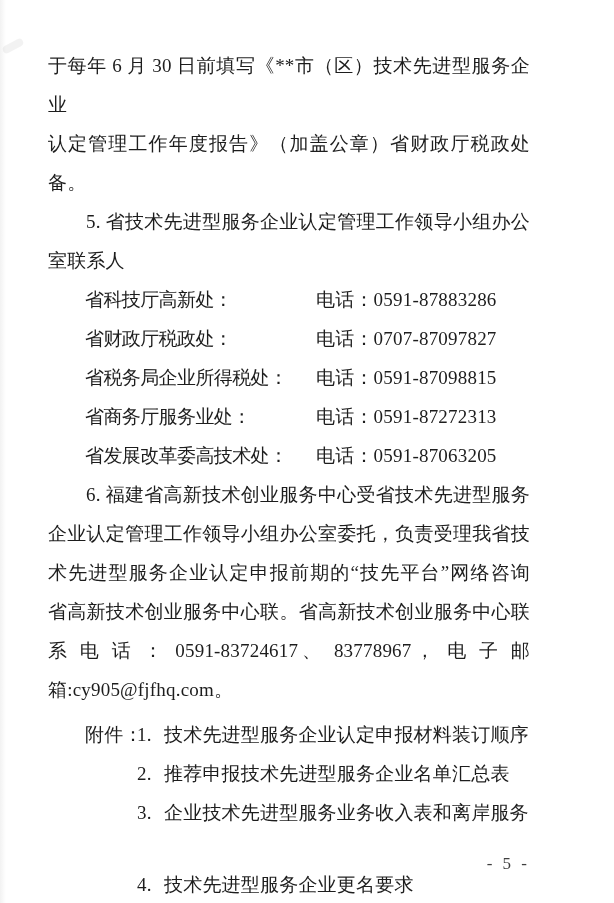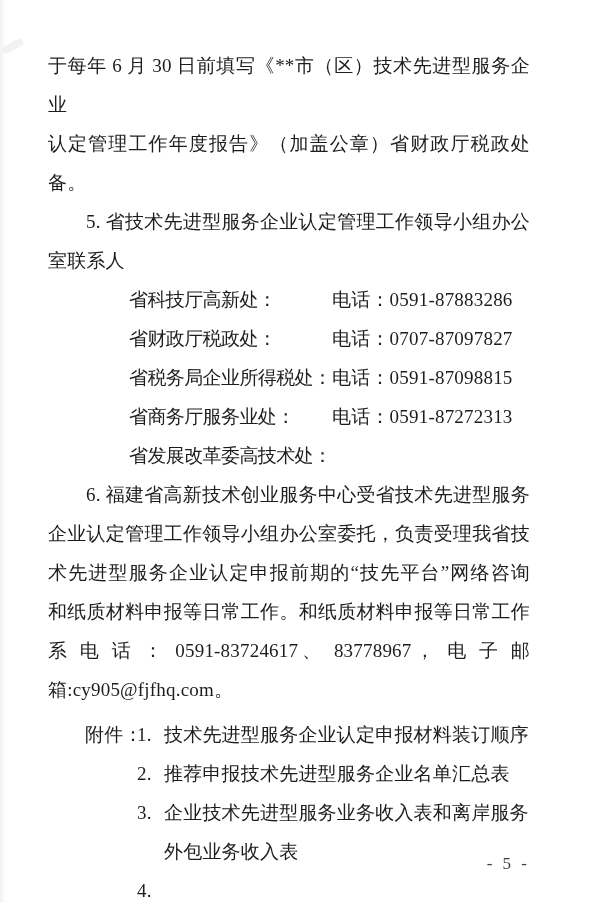--- a/index.html
+++ b/index.html
@@ -39,23 +39,22 @@
   .j { text-align: justify; text-align-last: justify; }
   .indent { text-indent: 38px; }
   .contact-row { display: flex; padding-left: 37px; min-height: 33px; }
   .contact-dept {
     width: 203px;
     flex: 0 0 203px;
     font-size: 19px;
     letter-spacing: -0.6px;
     white-space: nowrap;
     overflow: hidden;
-    margin-left: 44px;
   }
-  .contact-phone { flex: 1; white-space: nowrap; }
+  .contact-phone { flex: 1; white-space: nowrap; margin-left: 28px; }
   .attachments { margin-top: 6px; }
   .att-row { display: flex; padding-left: 37px; min-height: 33px; }
   .att-label { flex: 0 0 52px; width: 52px; white-space: nowrap; }
   .att-num { flex: 0 0 27px; width: 27px; }
   .att-text { flex: 1; }
   .footer {
     position: absolute;
     top: 854px;
     right: 84px;
     font-size: 17px;
@@ -96,28 +95,29 @@
       <div class="contact-row">
         <span class="contact-dept">省税务局企业所得税处：</span>
         <span class="contact-phone">电话：0591-87098815</span>
       </div>
       <div class="contact-row">
         <span class="contact-dept">省商务厅服务业处：</span>
         <span class="contact-phone">电话：0591-87272313</span>
       </div>
       <div class="contact-row">
         <span class="contact-dept">省发展改革委高技术处：</span>
+        <span class="contact-phone">电话：0591-87063205</span>
       </div>
     </div>
 
     <div>
       <div class="line j indent">6. 福建省高新技术创业服务中心受省技术先进型服务</div>
       <div class="line j">企业认定管理工作领导小组办公室委托，负责受理我省技</div>
       <div class="line j">术先进型服务企业认定申报前期的“技先平台”网络咨询</div>
-      <div class="line j">和纸质材料申报等日常工作。和纸质材料申报等日常工作</div>
+      <div class="line j">省高新技术创业服务中心联。省高新技术创业服务中心联</div>
       <div class="line j">系 电 话 ： 0591-83724617、 83778967， 电 子 邮</div>
       <div class="line">箱:cy905@fjfhq.com。</div>
     </div>
 
     <div class="attachments">
       <div class="att-row">
         <span class="att-label">附件：</span>
         <span class="att-num">1.</span>
         <span class="att-text">技术先进型服务企业认定申报材料装订顺序</span>
       </div>
@@ -127,25 +127,25 @@
         <span class="att-text">推荐申报技术先进型服务企业名单汇总表</span>
       </div>
       <div class="att-row">
         <span class="att-label"></span>
         <span class="att-num">3.</span>
         <span class="att-text">企业技术先进型服务业务收入表和离岸服务</span>
       </div>
       <div class="att-row">
         <span class="att-label"></span>
         <span class="att-num"></span>
-        <span class="att-text">外包业务收入表</span>
       </div>
       <div class="att-row">
         <span class="att-label"></span>
         <span class="att-num">4.</span>
+        <span class="att-text">技术先进型服务企业更名要求</span>
       </div>
       <div class="att-row">
         <span class="att-label"></span>
         <span class="att-num">5.</span>
         <span class="att-text">企业员工花名册</span>
       </div>
     </div>
 
   </div>
 

